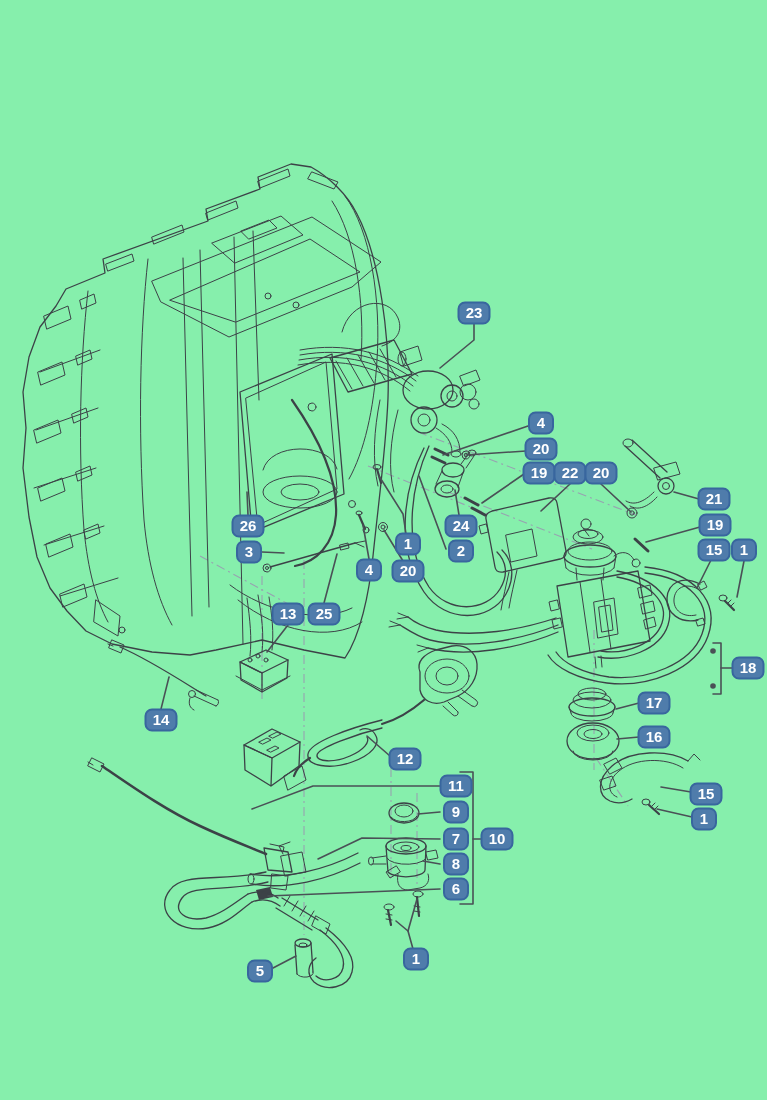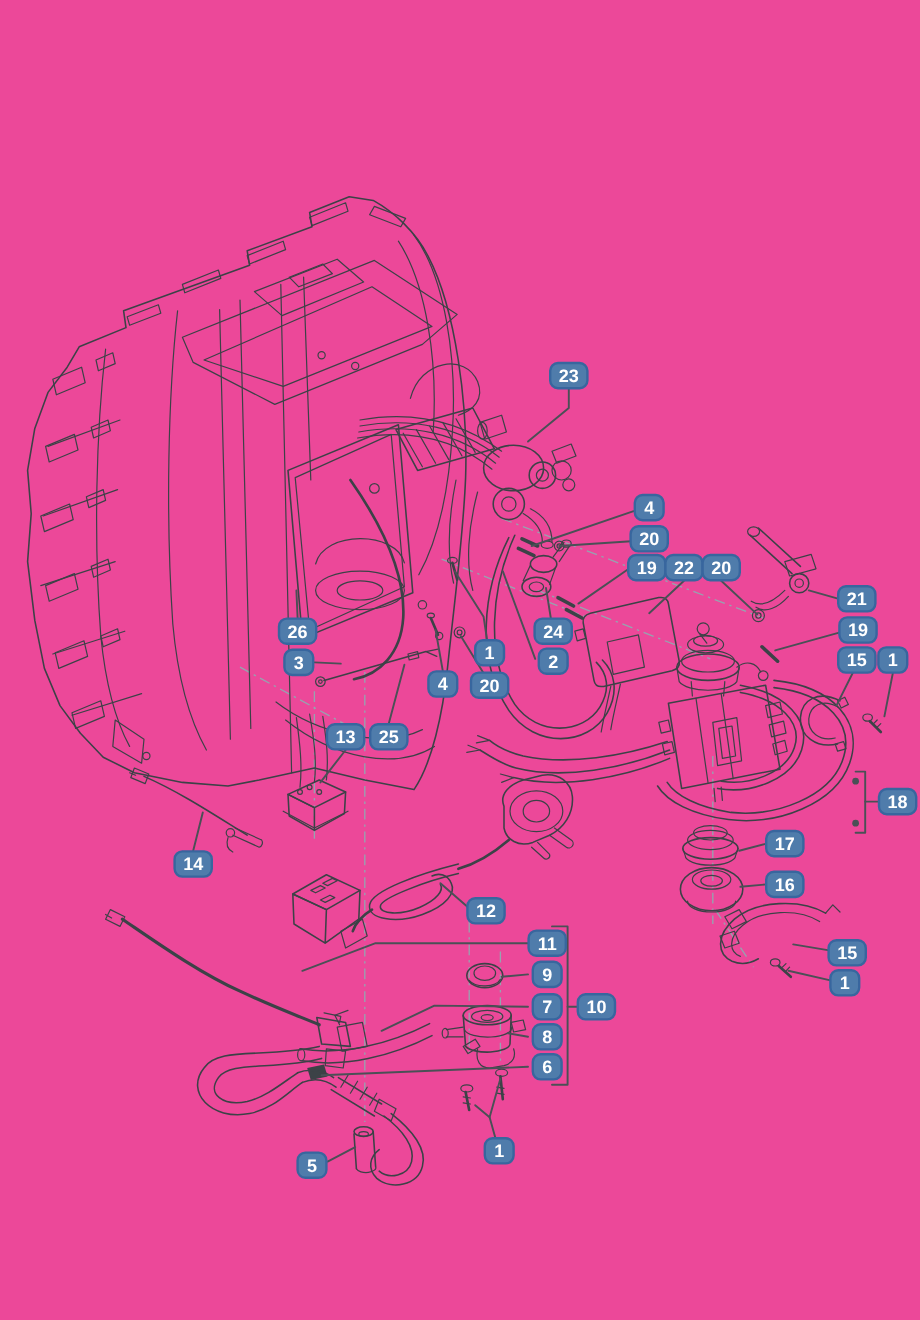--- a/index.html
+++ b/index.html
@@ -1,16 +1,16 @@
 <!DOCTYPE html>
 <html><head>
 <meta charset="utf-8">
 <style>
   html,body{margin:0;padding:0;background:#ffffff;}
-  .stage{position:relative;width:767px;height:1100px;background:#ec4899;overflow:hidden;
+  .stage{position:relative;width:767px;height:1100px;background:#86efac;overflow:hidden;
          font-family:"Liberation Sans", sans-serif;}
   svg{display:block;}
   .ln{fill:none;stroke:#3c4247;stroke-width:1.3;stroke-linecap:round;stroke-linejoin:round;}
   .lnt{fill:none;stroke:#3c4247;stroke-width:1;stroke-linecap:round;stroke-linejoin:round;}
   .ln2{fill:none;stroke:#3c4247;stroke-width:2.2;stroke-linecap:round;stroke-linejoin:round;}
   .ln3{fill:none;stroke:#3c4247;stroke-width:3;stroke-linecap:round;}
   .cable{fill:none;stroke:#3c4247;stroke-width:2.6;stroke-linecap:round;}
   .fillدark,.filldark{fill:#3c4247;stroke:none;}
   .cd{fill:none;stroke:#97a3b0;stroke-width:1.1;stroke-dasharray:9 4 2 4;}
   .leader{fill:none;stroke:#4a5056;stroke-width:1.6;stroke-linecap:round;stroke-linejoin:round;}

